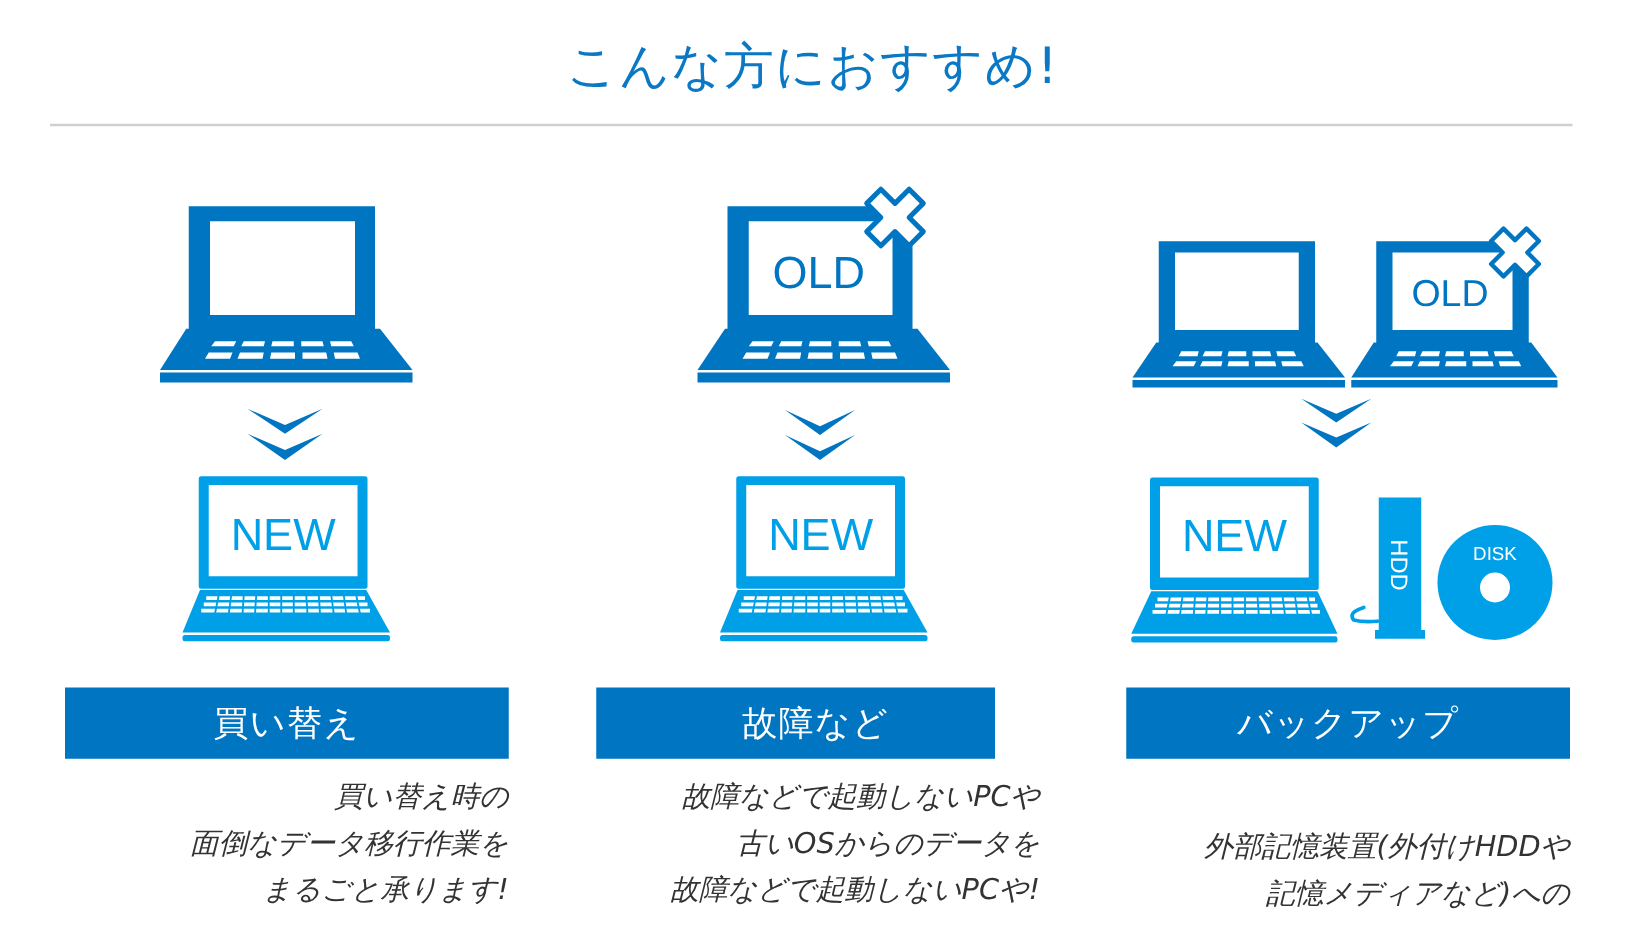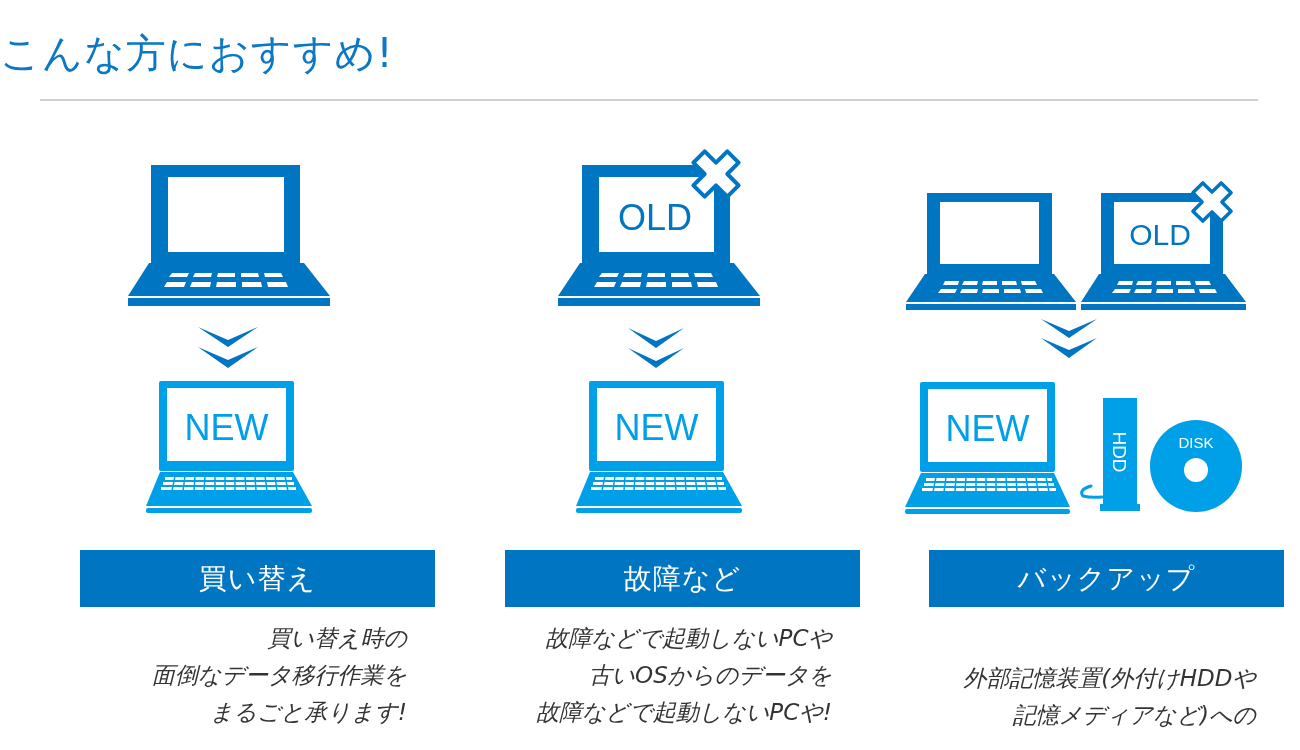--- a/index.html
+++ b/index.html
@@ -1,23 +1,23 @@
 <!DOCTYPE html>
 <html><head>
 <meta charset="utf-8">
 <style>
   html, body { margin: 0; padding: 0; background: #ffffff; }
   body { width: 1300px; height: 750px; position: relative; overflow: hidden;
          font-family: "DejaVu Sans", "Liberation Sans", sans-serif; }
-  .title { position: absolute; left: 0; top: 26px; width: 1300px; 
+  .title { position: absolute; left: 0; top: 26px; width: 1300px; text-align: center;
            font-size: 40px; color: #0a78c4; letter-spacing: 1px; font-weight: normal; line-height: 54px; }
   .rule { position: absolute; left: 40px; top: 99px; width: 1218px; height: 2px; background: #cfcfcf; }
   .illus { position: absolute; left: 0; top: 0; }
   .band { position: absolute; top: 550px; height: 57px; background: #0075c2; color: #ffffff;
-          text-align: center; font-size: 28px; line-height: 57px; letter-spacing: 1px; margin-left: 28px; }
+          text-align: center; font-size: 28px; line-height: 57px; letter-spacing: 1px; }
   .desc { position: absolute; top: 620px; text-align: right; color: #333333;
           font-size: 23px; line-height: 37px; font-style: italic; }
   .desc div { white-space: nowrap; }
   .svg-text { font-family: "Liberation Sans", "DejaVu Sans", sans-serif; }
 </style>
 </head>
 <body>
 
 <div class="title">こんな方におすすめ!</div>
 <div class="rule"></div>
@@ -218,21 +218,21 @@
   </g>
 
   <g>
     <circle cx="1196" cy="466" r="46" fill="#00a0e9"></circle>
     <circle cx="1196" cy="470" r="12" fill="#fff"></circle>
     <text class="svg-text" x="1196" y="448" text-anchor="middle" font-size="15" fill="#fff">DISK</text>
   </g>
 </svg>
 
 <div class="band" style="left:52px; width:355px;">買い替え</div>
-<div class="band" style="left:477px; width:355px;">故障など</div>
+<div class="band" style="left:477px; width:287px;padding-left:32px;">故障など</div>
 <div class="band" style="left:901px; width:355px;text-align:center;">バックアップ</div>
 
 <div class="desc" style="left:52px; width:355px;">
   <div>買い替え時の</div>
   <div>面倒なデータ移行作業を</div>
   <div>まるごと承ります!</div>
 </div>
 <div class="desc" style="left:477px; width:355px;">
   <div>故障などで起動しないPCや</div>
   <div>古いOSからのデータを</div>

